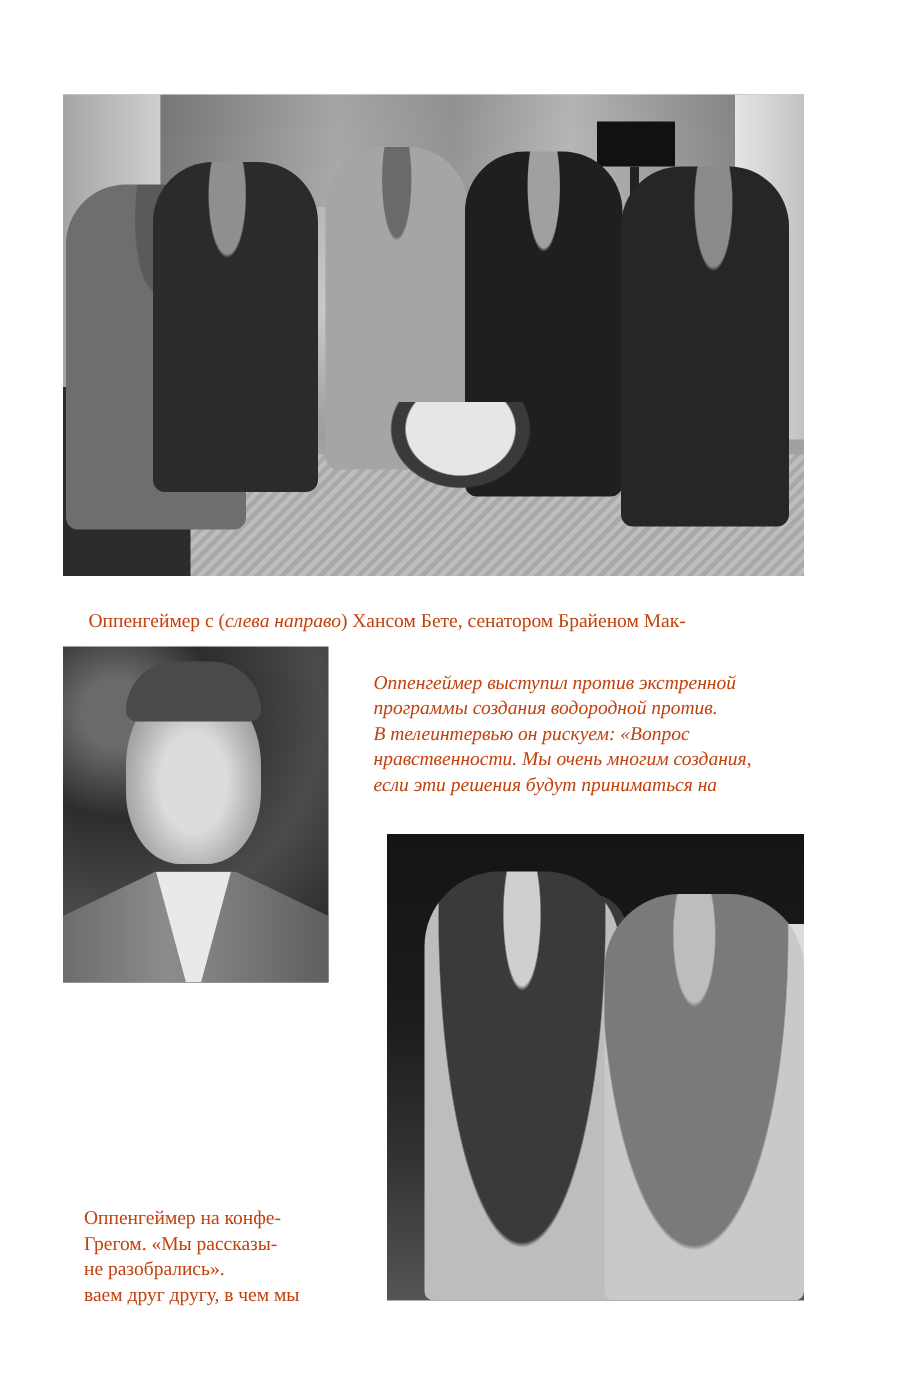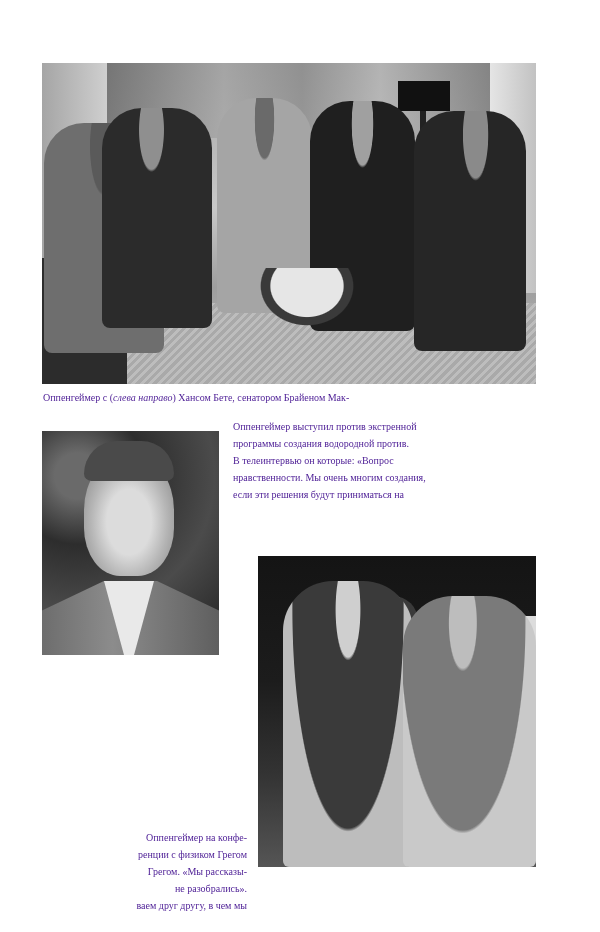--- a/index.html
+++ b/index.html
@@ -41,25 +41,25 @@
   #photo-conference { left: 258px; top: 556px; width: 278px; height: 311px;
     background: linear-gradient(180deg, #141414 0%, #1c1c1c 40%, #333 70%, #555 100%); }
   #photo-conference .p-left { left: 25px; top: 25px; width: 130px; height: 286px;
     background: radial-gradient(ellipse at 50% 10%, #cfcfcf 0 13%, #3a3a3a 14% 60%, #bdbdbd 61% 100%); border-radius: 50px 50px 6px 6px; }
   #photo-conference .p-right { left: 145px; top: 40px; width: 133px; height: 271px;
     background: radial-gradient(ellipse at 45% 10%, #bdbdbd 0 13%, #7a7a7a 14% 60%, #c9c9c9 61% 100%); border-radius: 50px 50px 6px 6px; }
   #photo-conference .bg-person { left: 110px; top: 40px; width: 50px; height: 90px; background: radial-gradient(ellipse at 50% 20%, #7a7a7a 0 25%, #3a3a3a 26%); border-radius: 25px 25px 4px 4px; }
   #photo-conference .bg-person2 { left: 232px; top: 60px; width: 46px; height: 110px; background: #dcdcdc; border-radius: 20px 0 0 0; }
 
   
-  .caption { position: absolute; font-size: 10px; line-height: 17px; color: #4c1d95; margin: 0; }
+  .caption { position: absolute; font-size: 13px; line-height: 17px; color: #c2410c; margin: 16px; }
   #caption-meeting { left: 43px; top: 389px; width: 500px; }
   #caption-meeting i { font-style: italic; }
-  #caption-superbomb { left: 233px; top: 418px; width: 320px; }
-  #caption-conference { left: 40px; top: 829px; width: 207px; text-align: right; }
+  #caption-superbomb { left: 233px; top: 430px; width: 320px; font-style: italic; }
+  #caption-conference { left: 40px; top: 787px; width: 207px; text-align: left; }
   .line { display: block; white-space: nowrap; }
 </style>
 </head>
 <body>
 
 <div class="photo" id="photo-meeting">
   <div class="fig wall-left"></div>
   <div class="fig mural"></div>
   <div class="fig pillar"></div>
   <div class="fig carpet"></div>
@@ -81,31 +81,30 @@
 <div class="photo" id="photo-portrait">
   <div class="fig suit"></div>
   <div class="fig collar"></div>
   <div class="fig face"></div>
   <div class="fig hair"></div>
 </div>
 
 <p class="caption" id="caption-superbomb">
   <span class="line">Оппенгеймер выступил против экстренной</span>
   <span class="line">программы создания водородной против.</span>
-  <span class="line">В телеинтервью он которые: «Вопрос</span>
+  <span class="line">В телеинтервью он рискуем: «Вопрос</span>
   <span class="line">нравственности. Мы очень многим создания,</span>
   <span class="line">если эти решения будут приниматься на</span>
 </p>
 
 <div class="photo" id="photo-conference">
   <div class="fig bg-person"></div>
   <div class="fig bg-person2"></div>
   <div class="fig p-left"></div>
   <div class="fig p-right"></div>
 </div>
 
 <p class="caption" id="caption-conference">
   <span class="line">Оппенгеймер на конфе-</span>
-  <span class="line">ренции с физиком Грегом</span>
   <span class="line">Грегом. «Мы рассказы-</span>
   <span class="line">не разобрались».</span>
   <span class="line">ваем друг другу, в чем мы</span>
 </p>
 
 </body></html>

